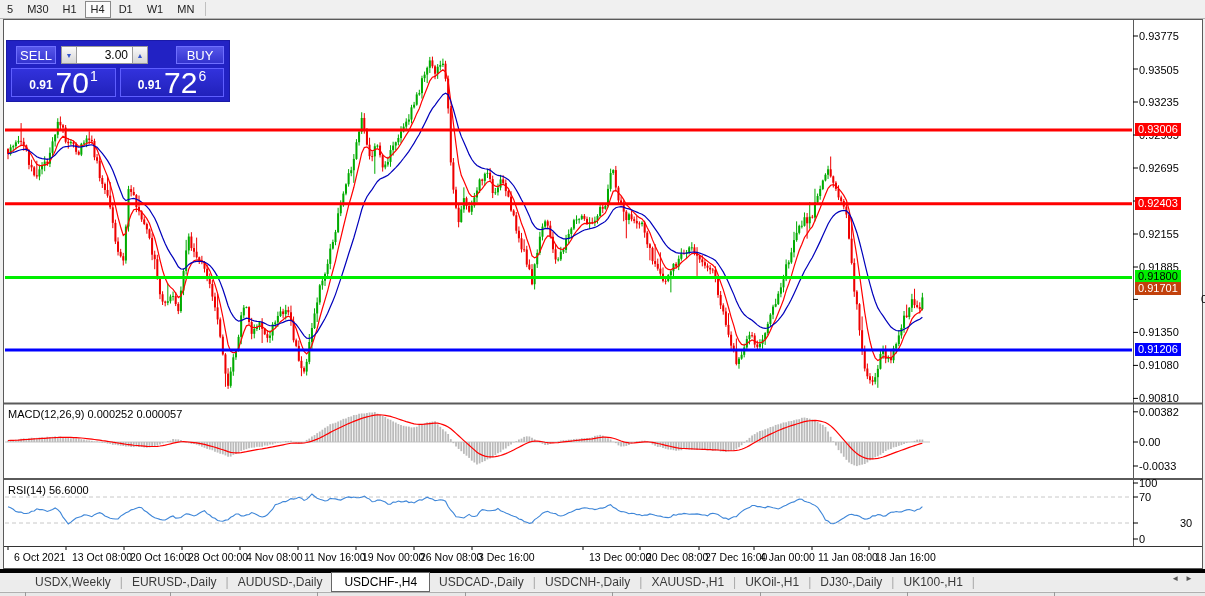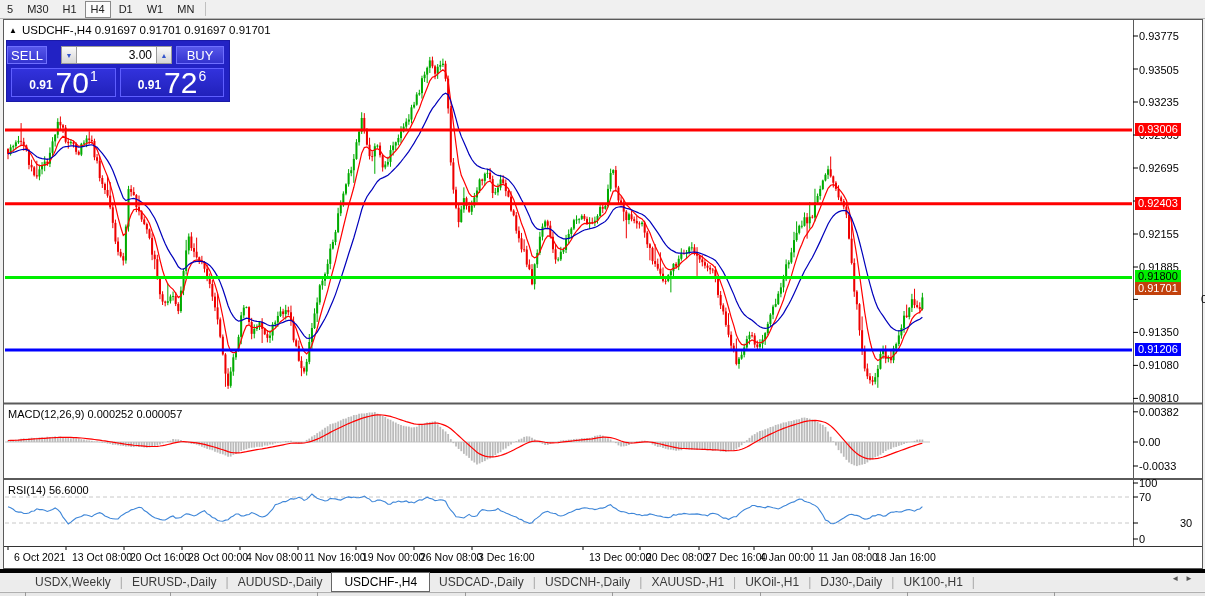--- a/index.html
+++ b/index.html
@@ -14,23 +14,23 @@
   
   #chart-frame{position:absolute;left:3px;top:19px;width:1198px;height:548px;background:#ffffff;border:1px solid #5a5a5a;}
   #plot{position:absolute;left:0;top:0;}
   
   #symbol-header{position:absolute;left:9px;top:24px;font-size:11.5px;color:#000;white-space:nowrap;}
   #symbol-header .arr{font-size:8px;margin-right:5px;vertical-align:1px;}
   
   #trade-panel{position:absolute;left:6px;top:40px;width:222px;height:60px;background:#2222c4;border:1px solid #1a1aa8;}
   .tp-btn{position:absolute;top:5px;height:18px;color:#fff;font-size:13px;text-align:center;line-height:18px;
     background:linear-gradient(#5656ea,#3434cf);border:1px solid #6f6fff;box-sizing:border-box;cursor:pointer;}
-  #sell-btn{left:0;width:40px;}
+  #sell-btn{left:9px;width:40px;}
   #buy-btn{left:169px;width:48px;}
-  #qty-box{position:absolute;left:54px;top:5px;width:111px;height:18px;display:flex;}
+  #qty-box{position:absolute;left:54px;top:5px;width:87px;height:18px;display:flex;}
   .spin{width:16px;height:18px;background:linear-gradient(#fafafa,#d6d6d6);border:1px solid #9a9a9a;
     box-sizing:border-box;font-size:7px;color:#3355cc;text-align:center;line-height:17px;cursor:pointer;}
   #qty-input{flex:1;border:1px solid #9a9a9a;border-left:none;border-right:none;font-size:12px;
     font-family:"Liberation Sans",sans-serif;text-align:right;padding:0 4px 0 0;outline:none;min-width:0;}
   .price-box{position:absolute;top:27px;height:29px;background:linear-gradient(#3232dc,#2121bb);
     border:1px solid #5f5fff;box-sizing:border-box;color:#fff;display:flex;align-items:flex-end;
     justify-content:center;cursor:pointer;}
   #sell-price{left:4px;width:105px;}
   #buy-price{left:113px;width:104px;}
   .pb-small{font-size:12px;font-weight:bold;margin:0 3px 4px 0;}
@@ -1182,21 +1182,20 @@
       <line x1="414" y1="547" x2="414" y2="550" stroke="#000" stroke-width="1"></line>
       <line x1="472" y1="547" x2="472" y2="550" stroke="#000" stroke-width="1"></line>
       <line x1="583" y1="547" x2="583" y2="550" stroke="#000" stroke-width="1"></line>
       <line x1="640" y1="547" x2="640" y2="550" stroke="#000" stroke-width="1"></line>
       <line x1="699" y1="547" x2="699" y2="550" stroke="#000" stroke-width="1"></line>
       <line x1="754" y1="547" x2="754" y2="550" stroke="#000" stroke-width="1"></line>
       <line x1="812" y1="547" x2="812" y2="550" stroke="#000" stroke-width="1"></line>
       <line x1="869" y1="547" x2="869" y2="550" stroke="#000" stroke-width="1"></line>
     </svg>
 
-  <div id="symbol-header"><span class="arr">▲</span><span>USDCHF-,H4 0.91697 0.91701 0.91697 0.91701</span></div>
 
   <div id="trade-panel">
     <div id="sell-btn" class="tp-btn">SELL</div>
     <div id="qty-box">
       <div class="spin"><span>▼</span></div>
       <input id="qty-input" value="3.00" style="">
       <div class="spin"><span>▲</span></div>
     </div>
     <div id="buy-btn" class="tp-btn">BUY</div>
     <div id="sell-price" class="price-box">

